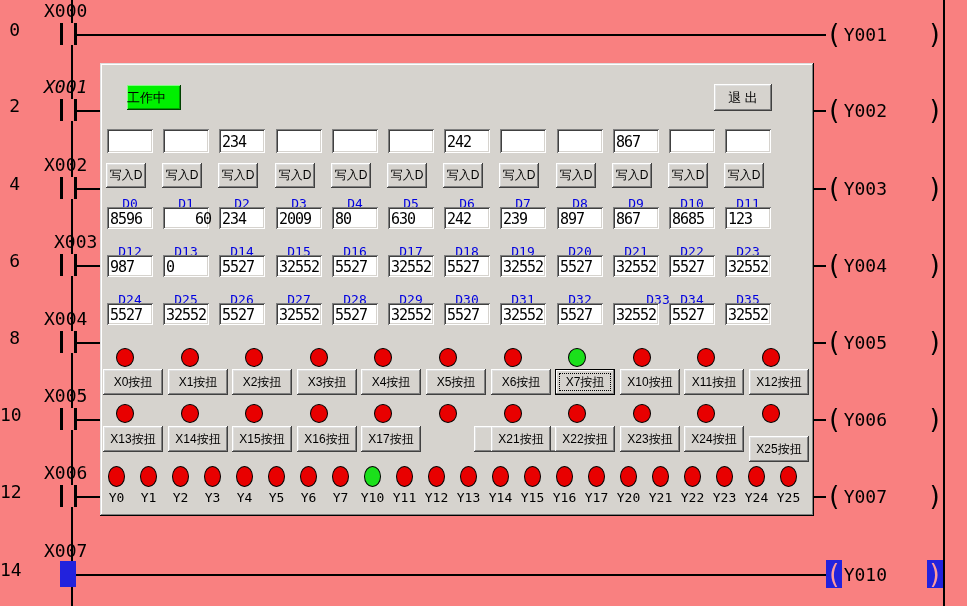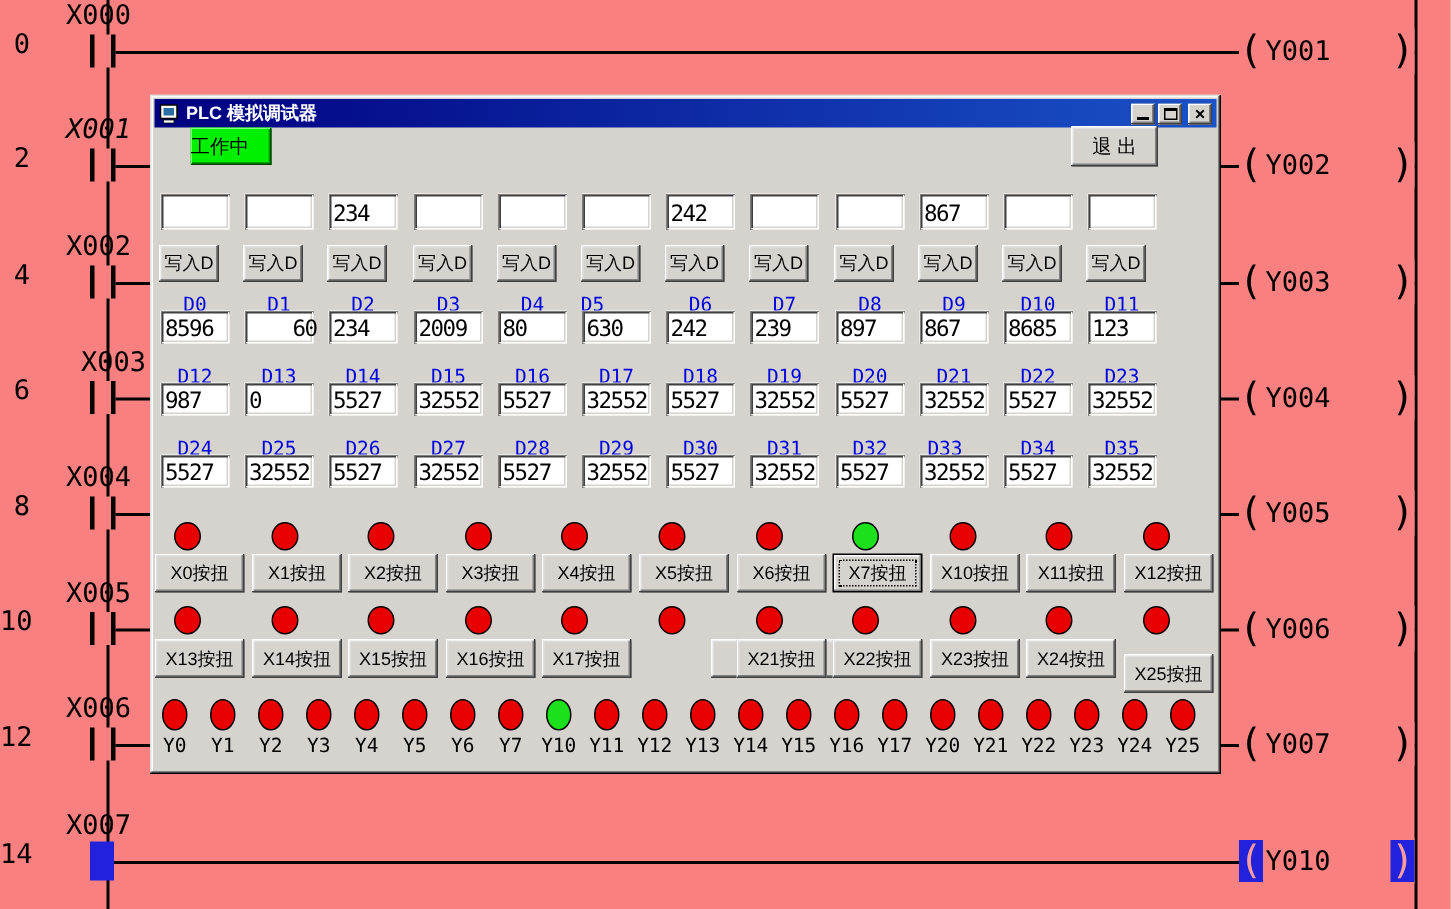--- a/index.html
+++ b/index.html
@@ -145,37 +145,20 @@
     <div class="contact-label" style="left: 44px; top: 540px;">X007</div>
     <div class="contact-sel" style="left: 60px; top: 561px;"></div>
     <div class="coil hl" style="left: 826px; top: 559px; width: 117px;">
       <span class="paren">(</span>
       <span class="coil-label">Y010</span>
       <span class="paren">)</span>
     </div>
   </div>
 
 <div class="dialog">
-  <div class="titlebar">
-    <svg width="14" height="14">
-      <rect x="1" y="1" width="11" height="9" fill="#FFF" stroke="#000"></rect>
-      <rect x="3" y="3" width="7" height="5" fill="#2A6EA5"></rect>
-      <rect x="3" y="11" width="7" height="2" fill="#FFF" stroke="#000" stroke-width="0.5"></rect>
-    </svg>
-    <span class="title-text">PLC 模拟调试器</span>
-    <div class="tb-btn">
-      <div class="g-min"></div>
-    </div>
-    <div class="tb-btn">
-      <div class="g-max"></div>
-    </div>
-    <div class="tb-btn tb-close">
-      <span>×</span>
-    </div>
-  </div>
 
   <div class="status-btn">工作中</div>
   <div class="exit-btn btn3d">退 出</div>
 
   <div class="dialog-body">
       <input class="field sunken" style="left: 7px; top: 66px; width: 46px; height: 24px;">
       <div class="btn3d write-btn" style="left: 6px; top: 100px; width: 40px; height: 25px;">写入D</div>
       <input class="field sunken" style="left: 63px; top: 66px; width: 46px; height: 24px;">
       <div class="btn3d write-btn" style="left: 62px; top: 100px; width: 40px; height: 25px;">写入D</div>
       <input class="field sunken" value="234" style="left: 119px; top: 66px; width: 46px; height: 24px;">
@@ -201,21 +184,21 @@
       <div class="reg-label" style="left: 3px; top: 133px; width: 54px;">D0</div>
       <div class="field sunken reg-field" style="left: 7px; top: 144px; width: 46px; height: 22px;">8596</div>
       <div class="reg-label" style="left: 59px; top: 133px; width: 54px;">D1</div>
       <div class="field sunken reg-field" style="left: 63px; top: 144px; width: 46px; height: 22px; padding-left: 32px;">60</div>
       <div class="reg-label" style="left: 115px; top: 133px; width: 54px;">D2</div>
       <div class="field sunken reg-field" style="left: 119px; top: 144px; width: 46px; height: 22px;">234</div>
       <div class="reg-label" style="left: 172px; top: 133px; width: 54px;">D3</div>
       <div class="field sunken reg-field" style="left: 176px; top: 144px; width: 46px; height: 22px;">2009</div>
       <div class="reg-label" style="left: 228px; top: 133px; width: 54px;">D4</div>
       <div class="field sunken reg-field" style="left: 232px; top: 144px; width: 46px; height: 22px;">80</div>
-      <div class="reg-label" style="left: 268px; top: 133px; width: 54px;">D5</div>
+      <div class="reg-label" style="left: 284px; top: 133px; width: 54px;">D5</div>
       <div class="field sunken reg-field" style="left: 288px; top: 144px; width: 46px; height: 22px;">630</div>
       <div class="reg-label" style="left: 340px; top: 133px; width: 54px;">D6</div>
       <div class="field sunken reg-field" style="left: 344px; top: 144px; width: 46px; height: 22px;">242</div>
       <div class="reg-label" style="left: 396px; top: 133px; width: 54px;">D7</div>
       <div class="field sunken reg-field" style="left: 400px; top: 144px; width: 46px; height: 22px;">239</div>
       <div class="reg-label" style="left: 453px; top: 133px; width: 54px;">D8</div>
       <div class="field sunken reg-field" style="left: 457px; top: 144px; width: 46px; height: 22px;">897</div>
       <div class="reg-label" style="left: 509px; top: 133px; width: 54px;">D9</div>
       <div class="field sunken reg-field" style="left: 513px; top: 144px; width: 46px; height: 22px;">867</div>
       <div class="reg-label" style="left: 565px; top: 133px; width: 54px;">D10</div>
@@ -257,21 +240,21 @@
       <div class="reg-label" style="left: 228px; top: 229px; width: 54px;">D28</div>
       <div class="field sunken reg-field" style="left: 232px; top: 240px; width: 46px; height: 22px;">5527</div>
       <div class="reg-label" style="left: 284px; top: 229px; width: 54px;">D29</div>
       <div class="field sunken reg-field" style="left: 288px; top: 240px; width: 46px; height: 22px;">32552</div>
       <div class="reg-label" style="left: 340px; top: 229px; width: 54px;">D30</div>
       <div class="field sunken reg-field" style="left: 344px; top: 240px; width: 46px; height: 22px;">5527</div>
       <div class="reg-label" style="left: 396px; top: 229px; width: 54px;">D31</div>
       <div class="field sunken reg-field" style="left: 400px; top: 240px; width: 46px; height: 22px;">32552</div>
       <div class="reg-label" style="left: 453px; top: 229px; width: 54px;">D32</div>
       <div class="field sunken reg-field" style="left: 457px; top: 240px; width: 46px; height: 22px;">5527</div>
-      <div class="reg-label" style="left: 503px; top: 229px; width: 54px;">D33</div>
+      <div class="reg-label" style="left: 531px; top: 229px; width: 54px;">D33</div>
       <div class="field sunken reg-field" style="left: 513px; top: 240px; width: 46px; height: 22px;">32552</div>
       <div class="reg-label" style="left: 565px; top: 229px; width: 54px;">D34</div>
       <div class="field sunken reg-field" style="left: 569px; top: 240px; width: 46px; height: 22px;">5527</div>
       <div class="reg-label" style="left: 621px; top: 229px; width: 54px;">D35</div>
       <div class="field sunken reg-field" style="left: 625px; top: 240px; width: 46px; height: 22px;">32552</div>
       <div class="led" style="left: 16px; top: 285px; width: 18px; height: 19px;"></div>
       <div class="btn3d xbtn" style="left: 3px; top: 306px; width: 60px; height: 26px;">X0按扭</div>
       <div class="led" style="left: 81px; top: 285px; width: 18px; height: 19px;"></div>
       <div class="btn3d xbtn" style="left: 68px; top: 306px; width: 60px; height: 26px;">X1按扭</div>
       <div class="led" style="left: 145px; top: 285px; width: 18px; height: 19px;"></div>

